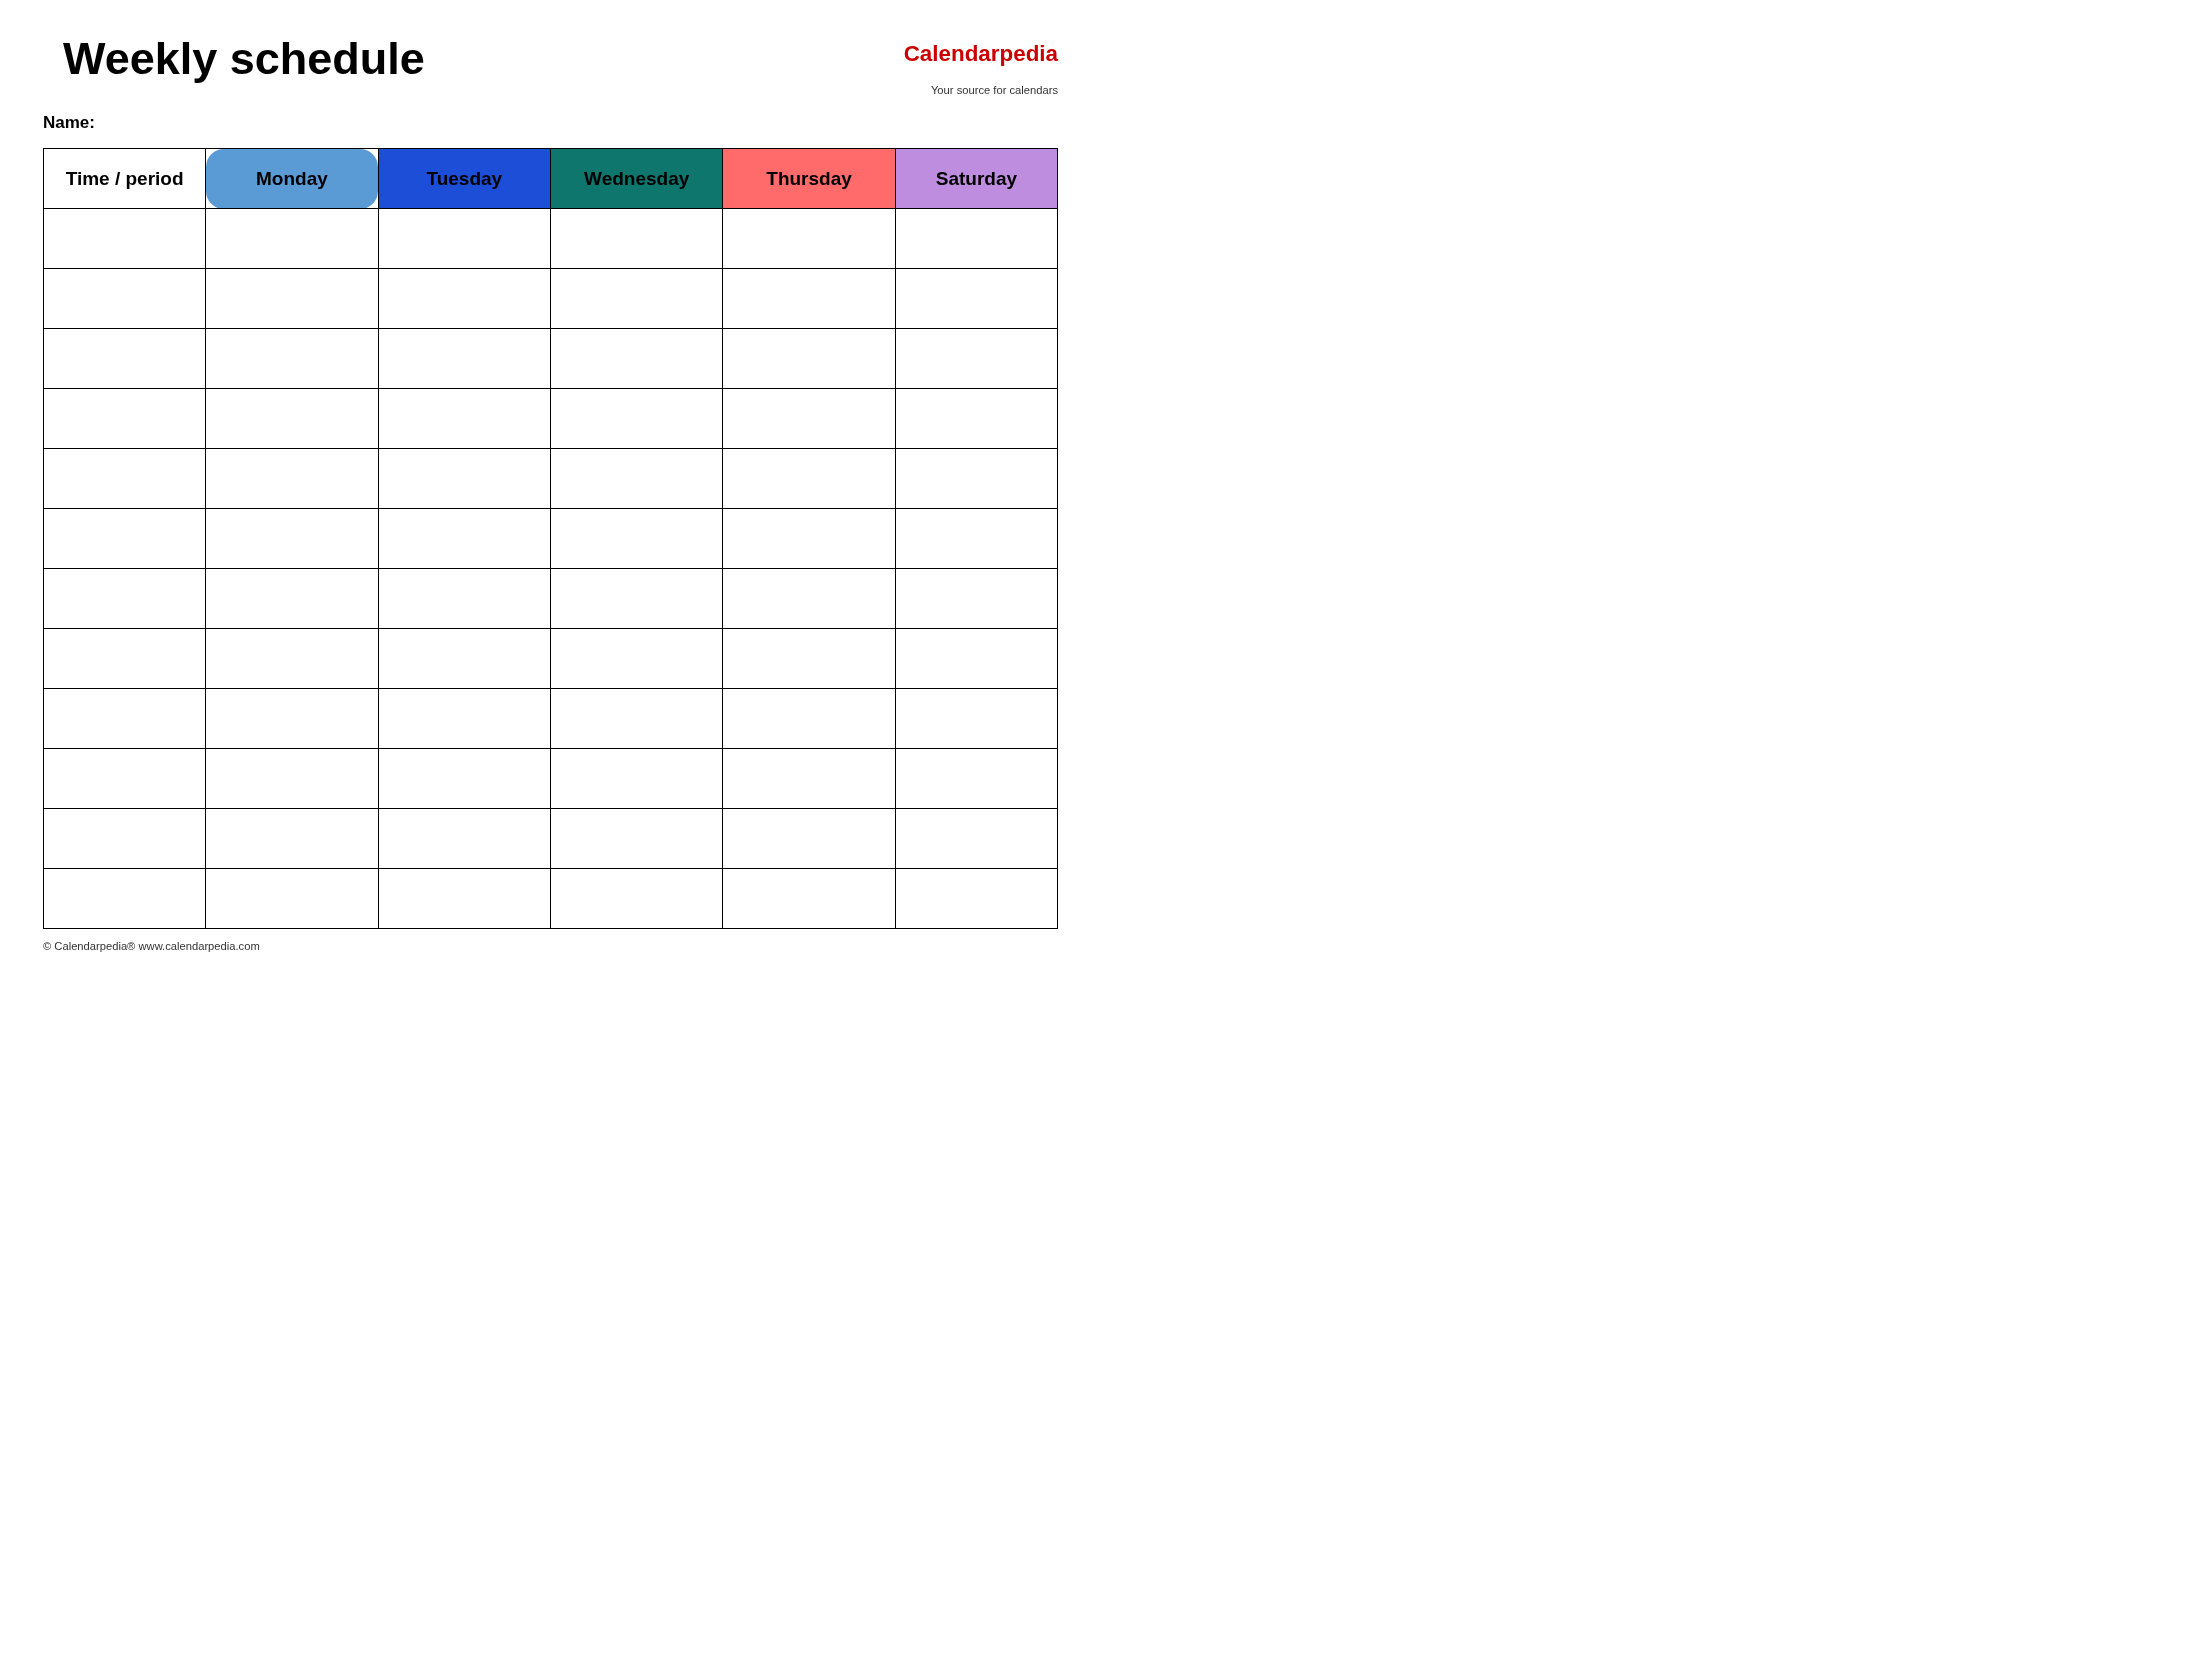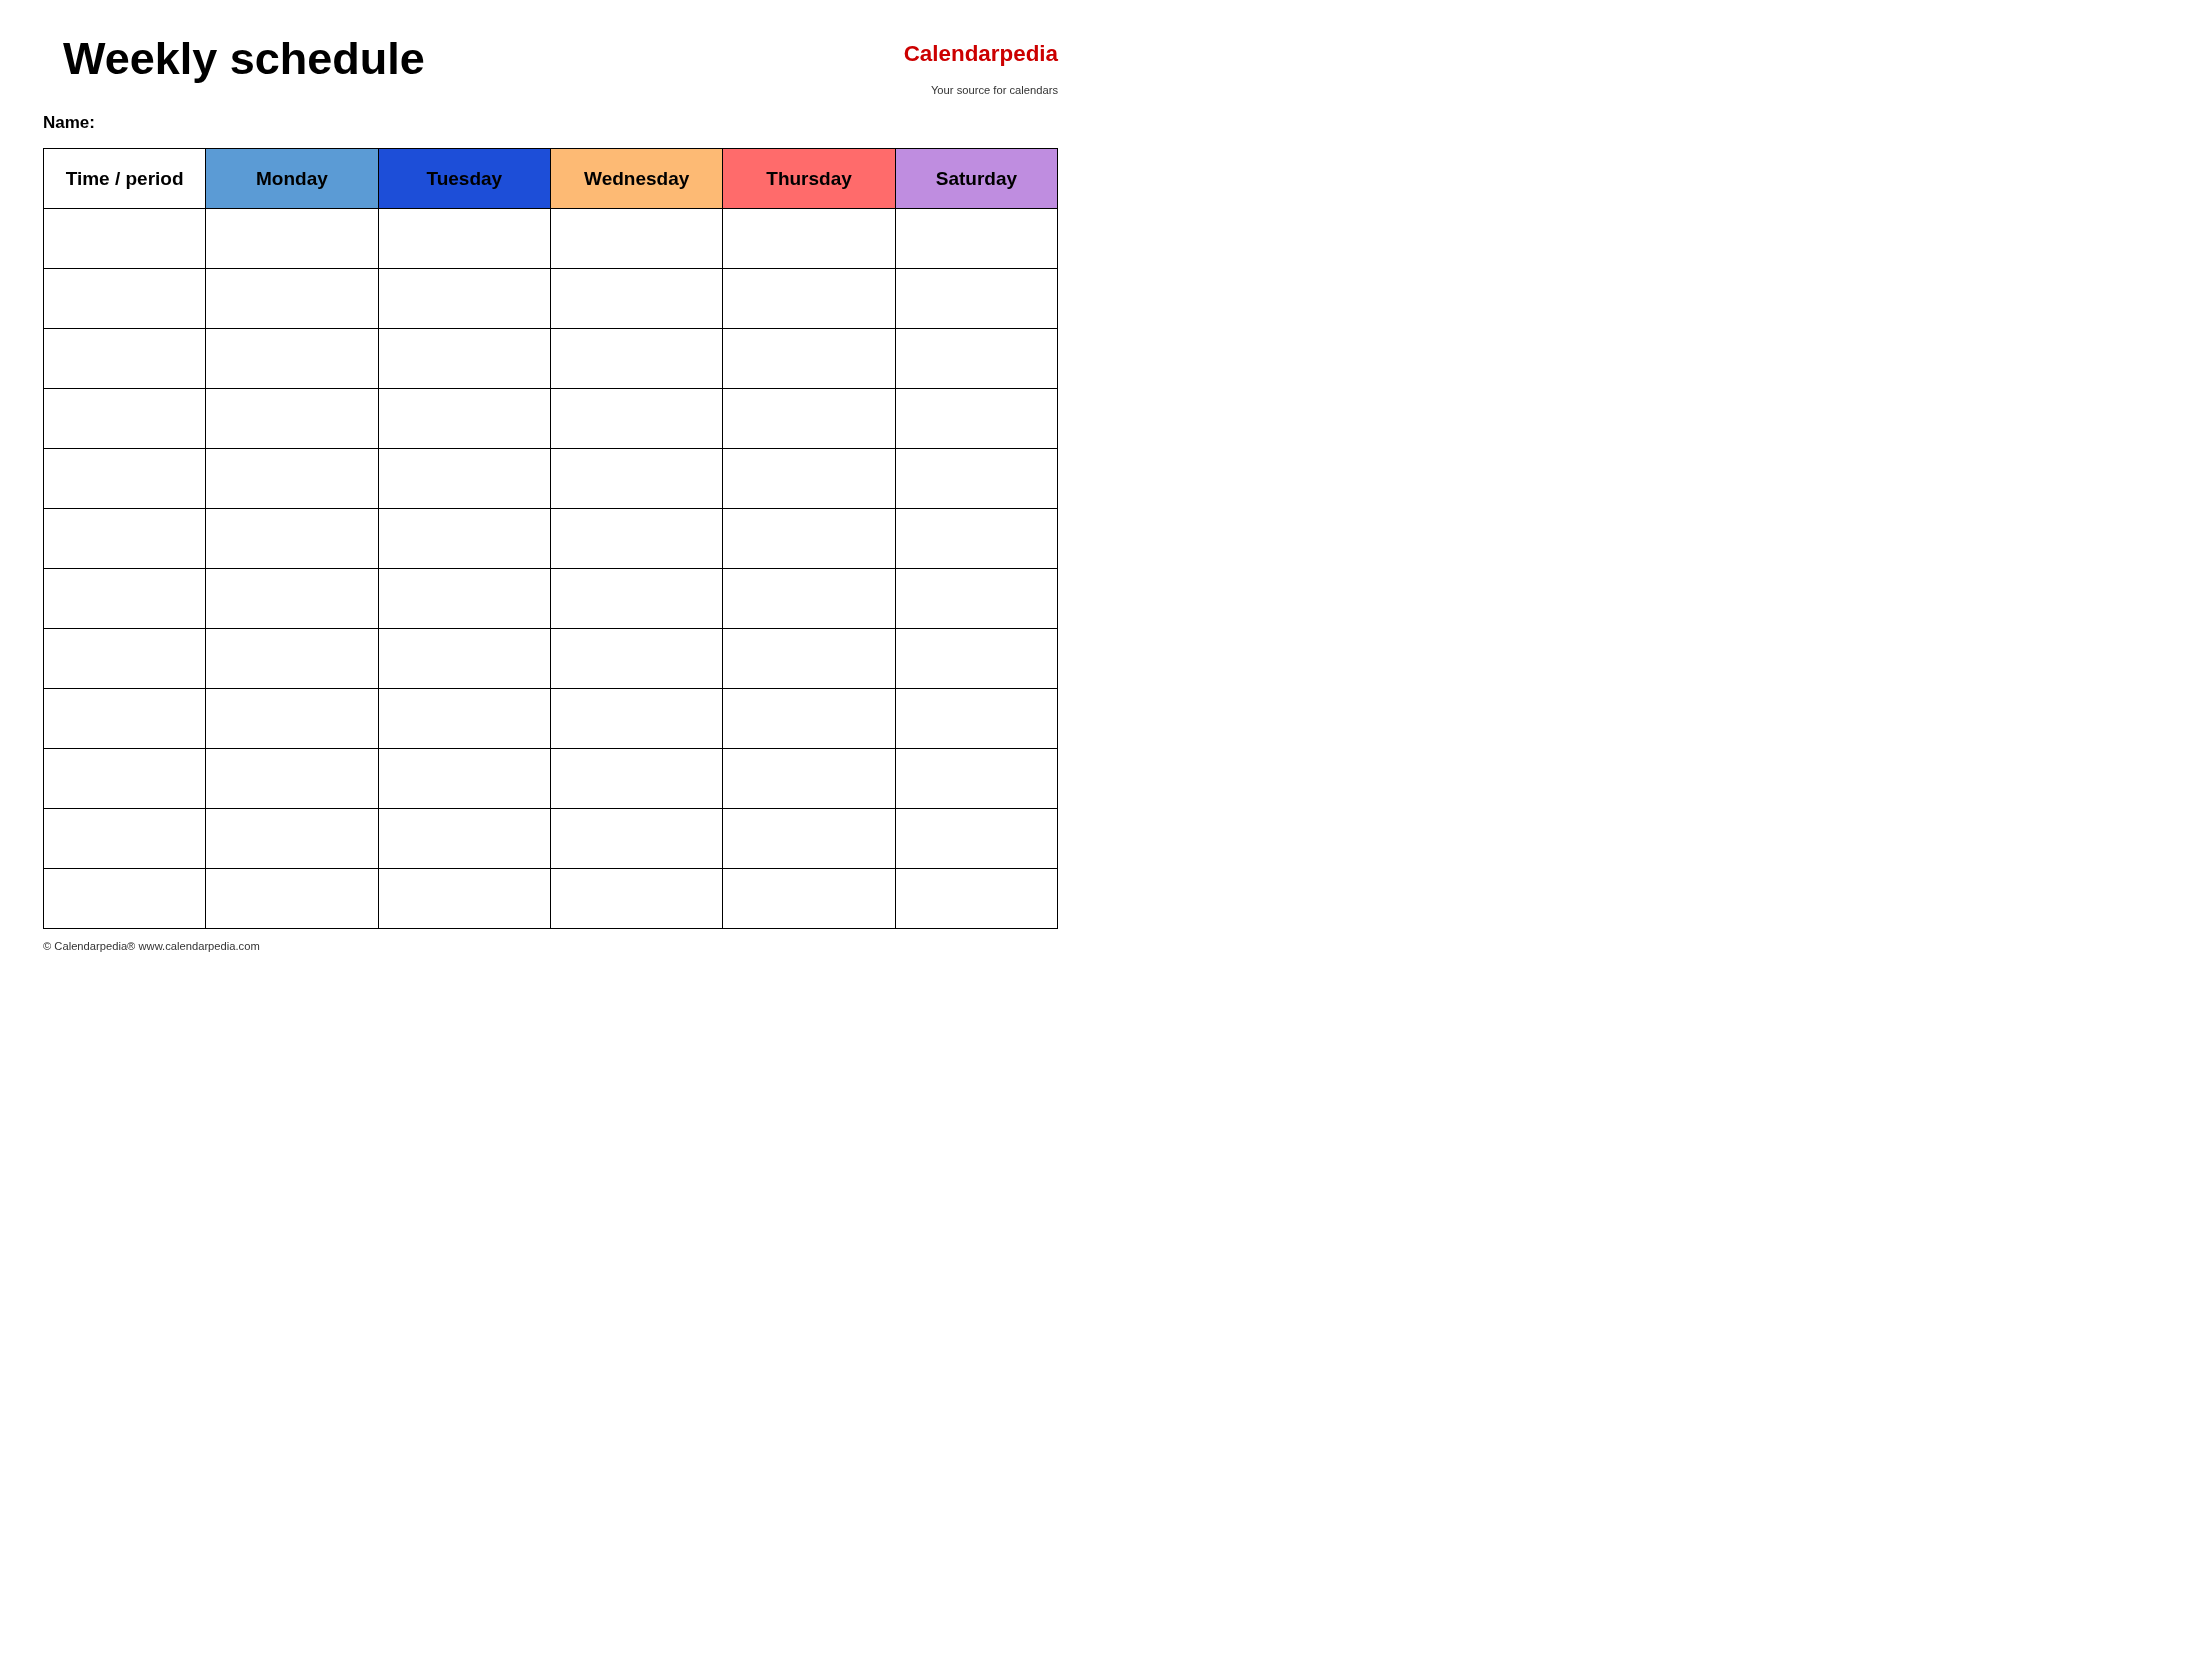--- a/index.html
+++ b/index.html
@@ -83,30 +83,31 @@
     .th-time {
       background-color: #ffffff;
       font-size: 17px;
       width: 16%;
     }
 
     .th-monday {
       background-color: #5b9bd5;
       color: #000000;
       width: 17%;
+      border-radius: 18px;
     }
 
     .th-tuesday {
       background-color: #1d4ed8;
       color: #000000;
       width: 17%;
     }
 
     .th-wednesday {
-      background-color: #fdba74;
+      background-color: #0f766e;
       color: #000000;
       width: 17%;
     }
 
     .th-thursday {
       background-color: #ff6b6b;
       color: #000000;
       width: 17%;
     }
 

